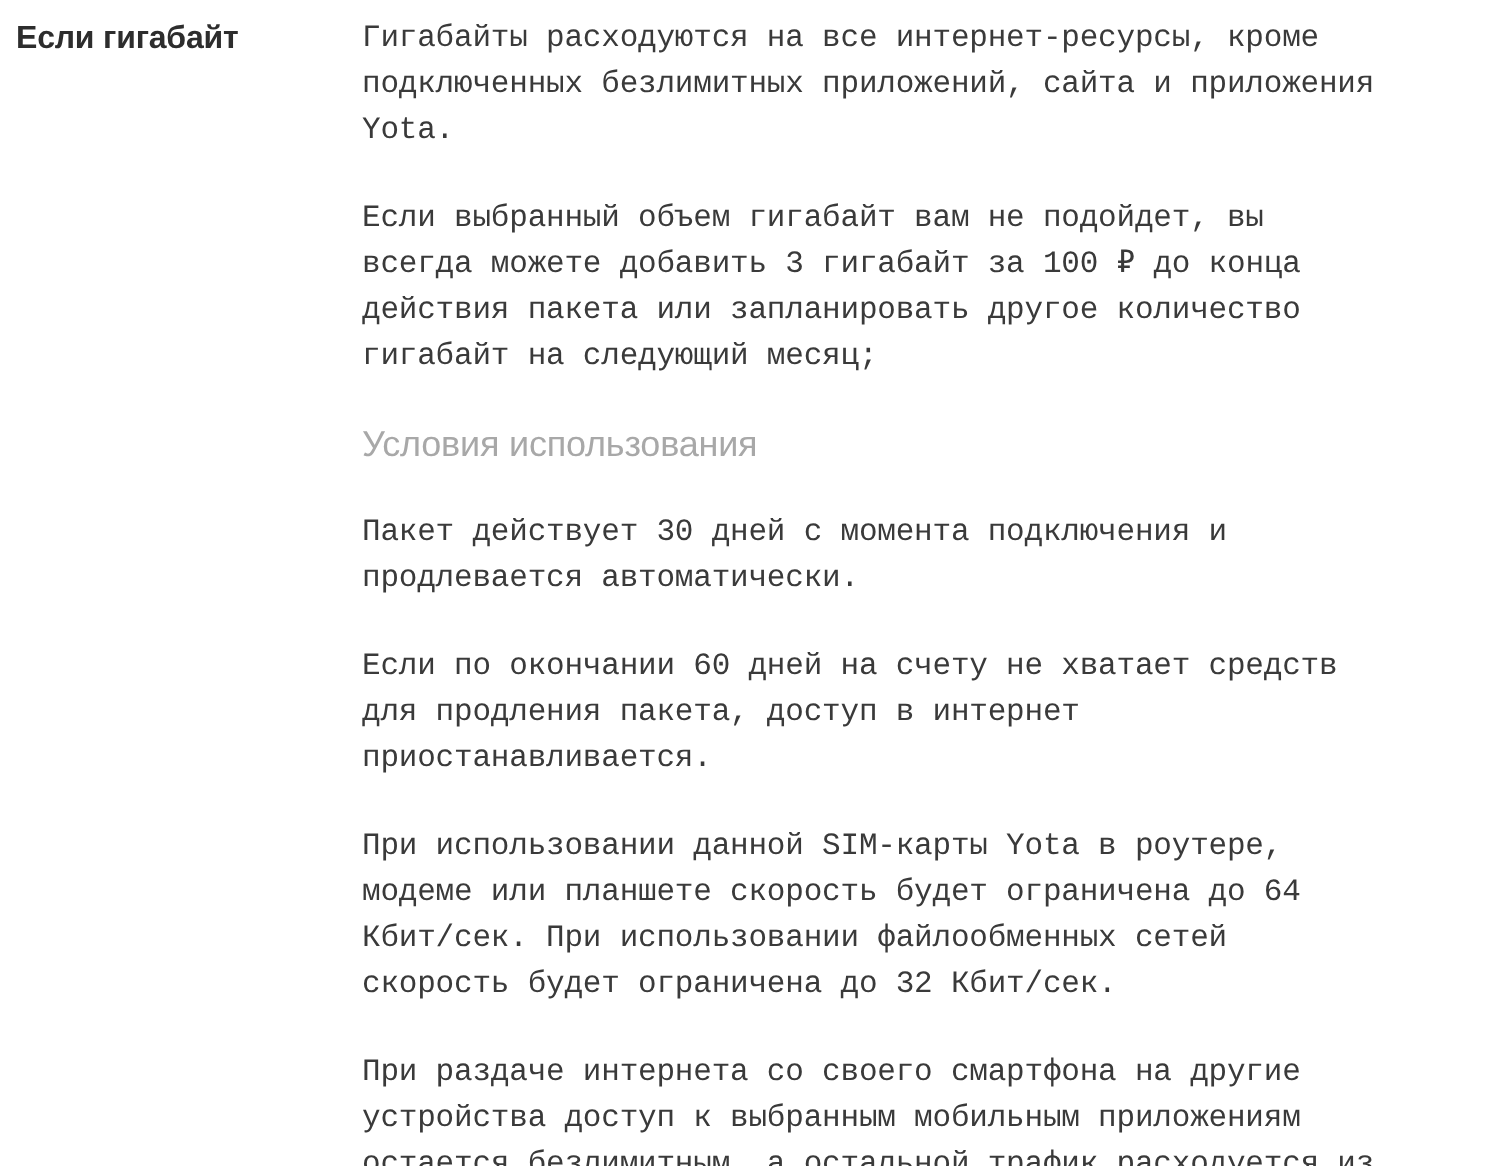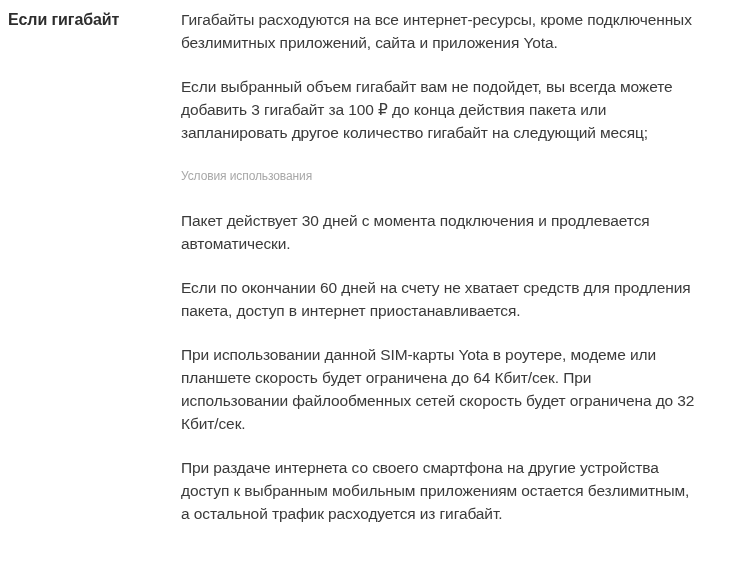--- a/index.html
+++ b/index.html
@@ -35,24 +35,25 @@
   }
   .content-col {
     max-width: 515px;
   }
   .para {
     margin: 0 0 21px 0;
     font-size: 15.5px;
     line-height: 23px;
     letter-spacing: -0.1px;
     color: var(--text);
+    font-family: Liberation Mono, monospace;
   }
   .subheading {
     margin: 0 0 21px 0;
-    font-size: 12px;
+    font-size: 18px;
     line-height: 23px;
     letter-spacing: -0.1px;
     font-weight: normal;
     color: var(--muted);
   }
 </style>
 </head>
 <body>
 
 <div class="section">

